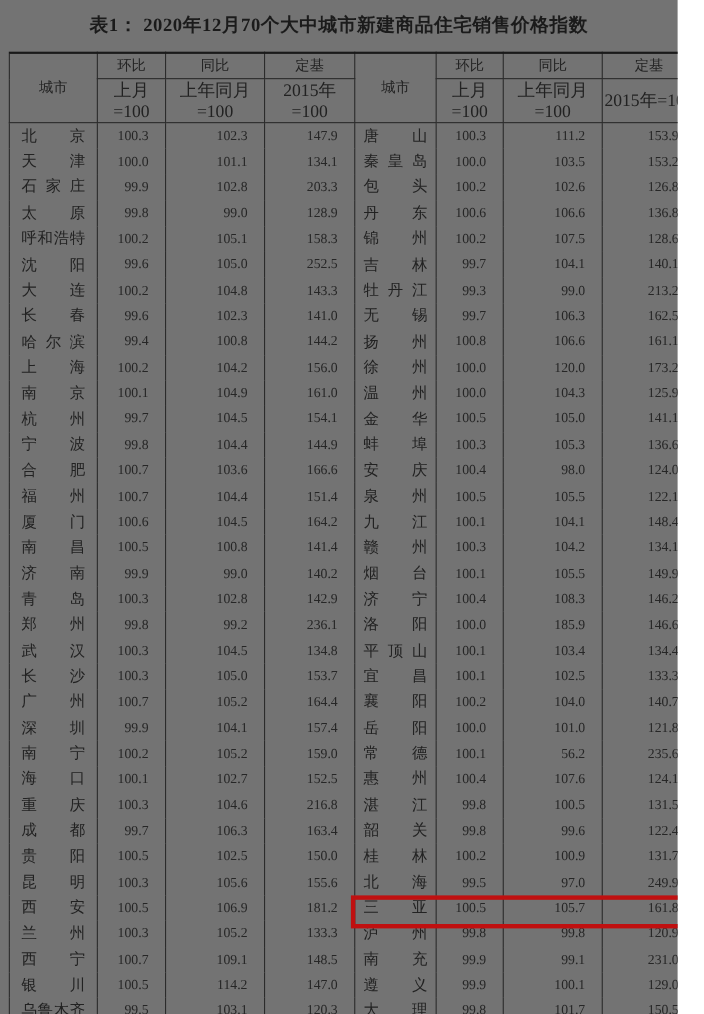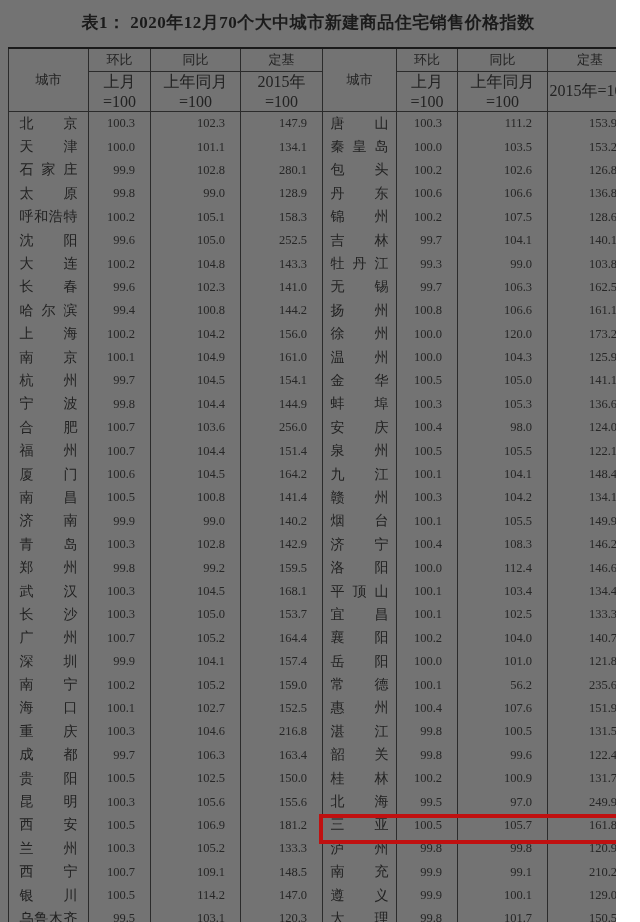--- a/index.html
+++ b/index.html
@@ -106,21 +106,21 @@
           <tr>
             <td class="city">
               <div class="cname">
                 <span>石</span>
                 <span>家</span>
                 <span>庄</span>
               </div>
             </td>
             <td class="num">99.9</td>
             <td class="num">102.8</td>
-            <td class="num">280.1</td>
+            <td class="num">203.3</td>
             <td class="city">
               <div class="cname">
                 <span>包</span>
                 <span>头</span>
               </div>
             </td>
             <td class="num">100.2</td>
             <td class="num">102.6</td>
             <td class="num">126.8</td>
           </tr>
@@ -198,21 +198,21 @@
             <td class="num">143.3</td>
             <td class="city">
               <div class="cname">
                 <span>牡</span>
                 <span>丹</span>
                 <span>江</span>
               </div>
             </td>
             <td class="num">99.3</td>
             <td class="num">99.0</td>
-            <td class="num">103.8</td>
+            <td class="num">213.2</td>
           </tr>
           <tr>
             <td class="city">
               <div class="cname">
                 <span>长</span>
                 <span>春</span>
               </div>
             </td>
             <td class="num">99.6</td>
             <td class="num">102.3</td>
@@ -330,21 +330,21 @@
           </tr>
           <tr>
             <td class="city">
               <div class="cname">
                 <span>合</span>
                 <span>肥</span>
               </div>
             </td>
             <td class="num">100.7</td>
             <td class="num">103.6</td>
-            <td class="num">256.0</td>
+            <td class="num">166.6</td>
             <td class="city">
               <div class="cname">
                 <span>安</span>
                 <span>庆</span>
               </div>
             </td>
             <td class="num">100.4</td>
             <td class="num">98.0</td>
             <td class="num">124.0</td>
           </tr>
@@ -450,41 +450,41 @@
           </tr>
           <tr>
             <td class="city">
               <div class="cname">
                 <span>郑</span>
                 <span>州</span>
               </div>
             </td>
             <td class="num">99.8</td>
             <td class="num">99.2</td>
-            <td class="num">159.5</td>
+            <td class="num">236.1</td>
             <td class="city">
               <div class="cname">
                 <span>洛</span>
                 <span>阳</span>
               </div>
             </td>
             <td class="num">100.0</td>
-            <td class="num">112.4</td>
+            <td class="num">185.9</td>
             <td class="num">146.6</td>
           </tr>
           <tr>
             <td class="city">
               <div class="cname">
                 <span>武</span>
                 <span>汉</span>
               </div>
             </td>
             <td class="num">100.3</td>
             <td class="num">104.5</td>
-            <td class="num">168.1</td>
+            <td class="num">134.8</td>
             <td class="city">
               <div class="cname">
                 <span>平</span>
                 <span>顶</span>
                 <span>山</span>
               </div>
             </td>
             <td class="num">100.1</td>
             <td class="num">103.4</td>
             <td class="num">134.4</td>
@@ -580,21 +580,21 @@
             <td class="num">102.7</td>
             <td class="num">152.5</td>
             <td class="city">
               <div class="cname">
                 <span>惠</span>
                 <span>州</span>
               </div>
             </td>
             <td class="num">100.4</td>
             <td class="num">107.6</td>
-            <td class="num">151.9</td>
+            <td class="num">124.1</td>
           </tr>
           <tr>
             <td class="city">
               <div class="cname">
                 <span>重</span>
                 <span>庆</span>
               </div>
             </td>
             <td class="num">100.3</td>
             <td class="num">104.6</td>
@@ -720,21 +720,21 @@
             <td class="num">109.1</td>
             <td class="num">148.5</td>
             <td class="city">
               <div class="cname">
                 <span>南</span>
                 <span>充</span>
               </div>
             </td>
             <td class="num">99.9</td>
             <td class="num">99.1</td>
-            <td class="num">210.2</td>
+            <td class="num">231.0</td>
           </tr>
           <tr>
             <td class="city">
               <div class="cname">
                 <span>银</span>
                 <span>川</span>
               </div>
             </td>
             <td class="num">100.5</td>
             <td class="num">114.2</td>

